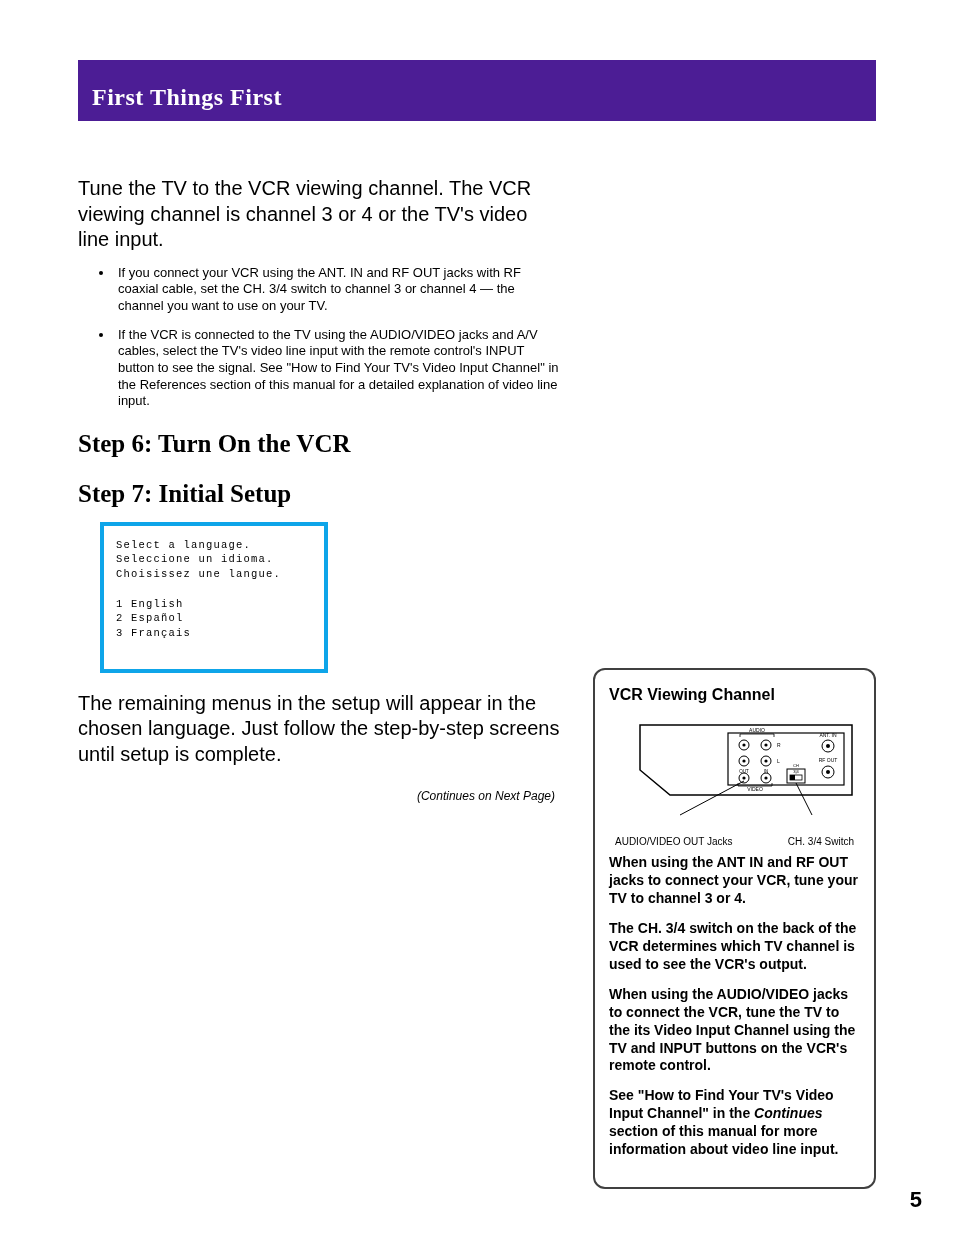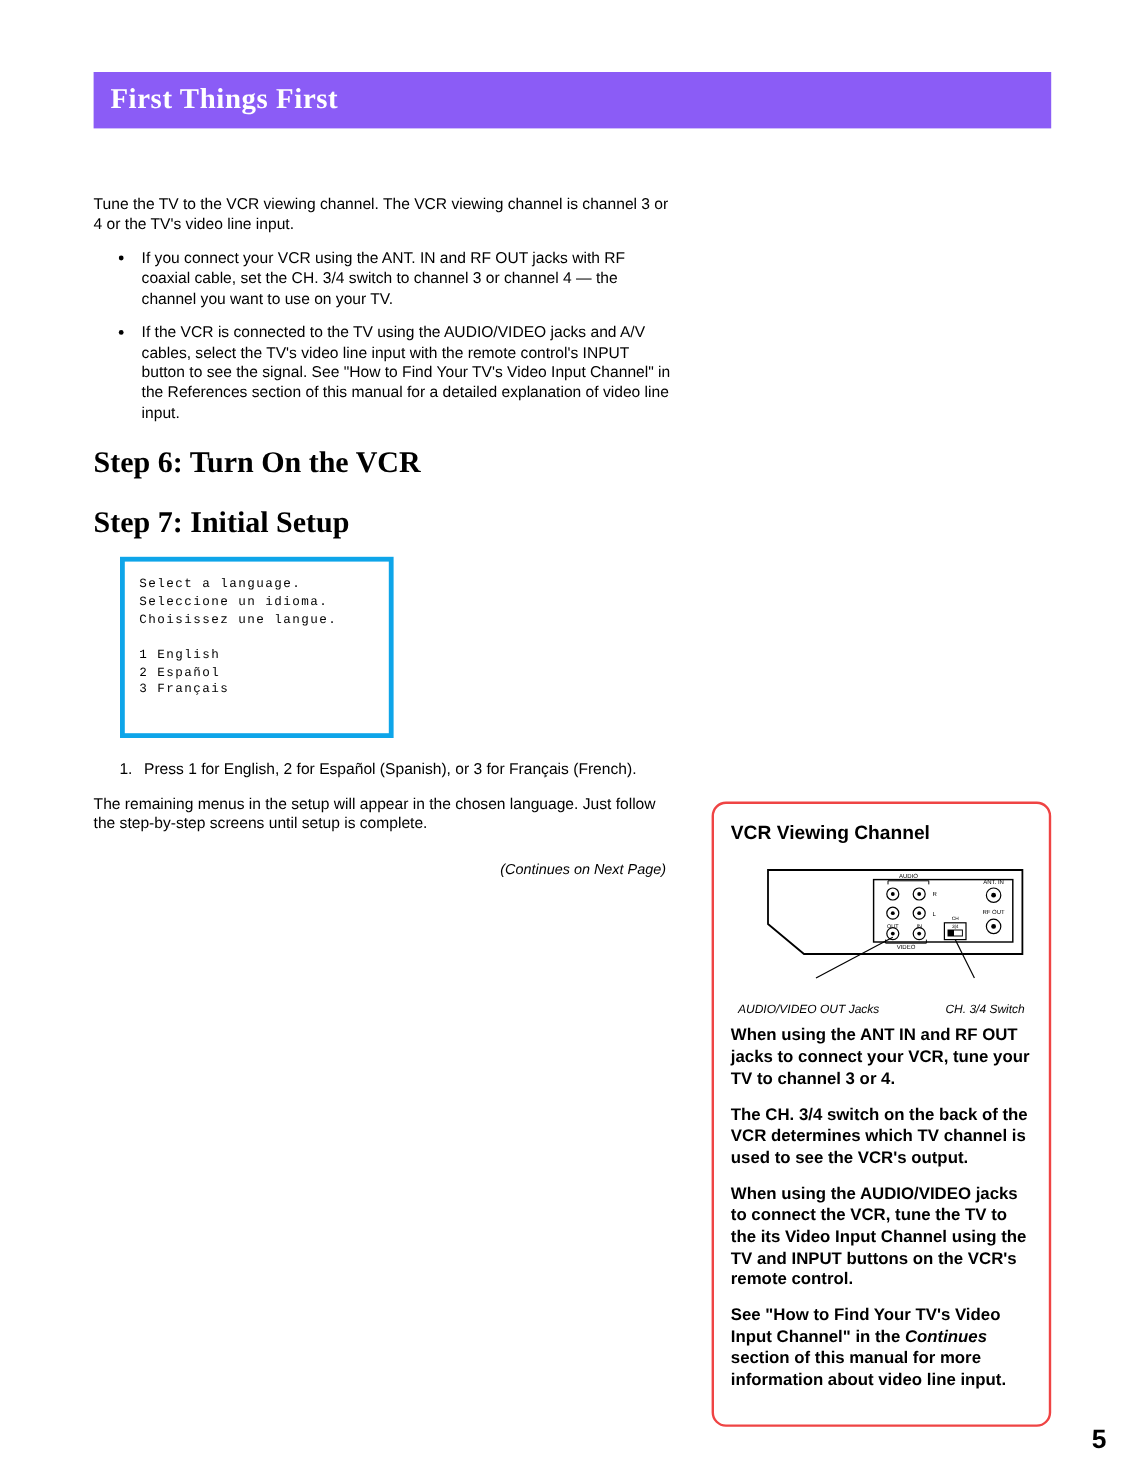--- a/index.html
+++ b/index.html
@@ -14,24 +14,24 @@
     color: #000;
   }
   .page {
     padding: 60px 78px 40px 78px;
     box-sizing: border-box;
     height: 100%;
     display: flex;
     flex-direction: column;
   }
   .header-bar {
-    background: #8b5cf6;
+    background: #4c1d95;
     color: #fff;
     display: inline-block;
-    padding: 10px 240px 10px 14px;
+    padding: 24px 240px 10px 14px;
     font-family: "Lithos Pro", "Trajan Pro", "Optima", serif;
     font-weight: 900;
     font-size: 24px;
     letter-spacing: 0.5px;
     margin-bottom: 55px;
   }
   .content-row {
     display: flex;
     gap: 30px;
     flex: 1;
@@ -47,21 +47,21 @@
     padding-bottom: 6px;
   }
   h2.step {
     font-family: "Lithos Pro", "Trajan Pro", "Optima", serif;
     font-weight: 900;
     font-size: 25px;
     letter-spacing: 0px;
     margin: 0 0 14px 0;
   }
   p {
-    font-size: 13px;
+    font-size: 20px;
     line-height: 1.28;
     margin: 0 0 12px 0;
   }
   ul {
     margin: 0 0 20px 0;
     padding-left: 36px;
   }
   li {
     font-size: 13px;
     line-height: 1.28;
@@ -88,21 +88,21 @@
     white-space: pre;
   }
   .continues {
     font-style: italic;
     font-size: 12px;
     text-align: right;
     margin-top: 22px;
     margin-right: 8px;
   }
   .sidebar-box {
-    border: 2px solid #ef4444;
+    border: 2px solid #404040;
     border-radius: 12px;
     padding: 14px 14px 16px 14px;
     font-size: 14px;
     line-height: 1.32;
   }
   .sidebar-box .sb-title {
     font-weight: 700;
     font-size: 16px;
     margin-bottom: 10px;
   }
@@ -111,21 +111,20 @@
     font-weight: 700;
     margin-bottom: 12px;
   }
   .panel-diagram {
     margin: 0 auto 10px auto;
     display: block;
   }
   .diag-labels {
     display: flex;
     justify-content: space-between;
-    font-style: italic;
     font-size: 10px;
     padding: 0 6px 6px 6px;
   }
   .page-num {
     position: absolute;
     bottom: 22px;
     right: 32px;
     font-weight: 900;
     font-size: 22px;
   }
@@ -153,23 +152,20 @@
       <h2 class="step" style="margin-top:22px">Step 7: Initial Setup</h2>
 
       <div class="screen-box">Select a language.
 Seleccione un idioma.
 Choisissez une langue.
 
 1 English
 2 Español
 3 Français</div>
 
-      <ol>
-        <li>Press 1 for English, 2 for Español (Spanish), or 3 for Français (French).</li>
-      </ol>
 
       <p>The remaining menus in the setup will appear in the chosen language. Just follow the step-by-step screens until setup is complete.</p>
 
       <div class="continues">(Continues on Next Page)</div>
     </div>
 
     <div class="side-col">
       <div class="sidebar-box">
         <div class="sb-title">VCR Viewing Channel</div>
 

